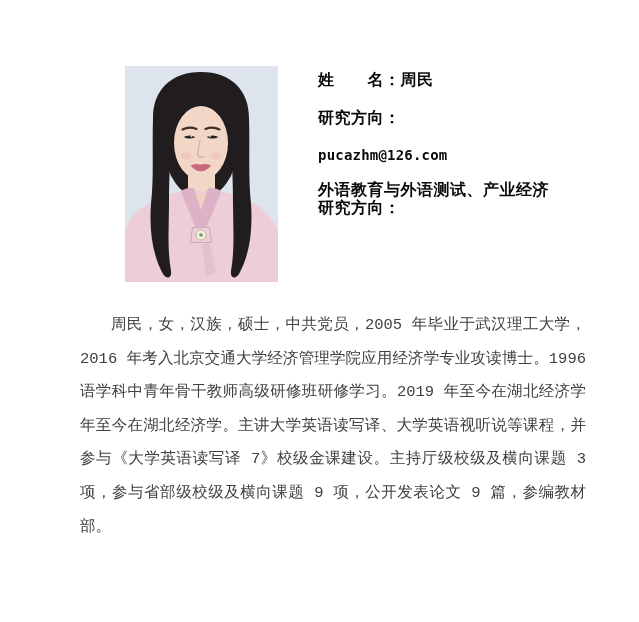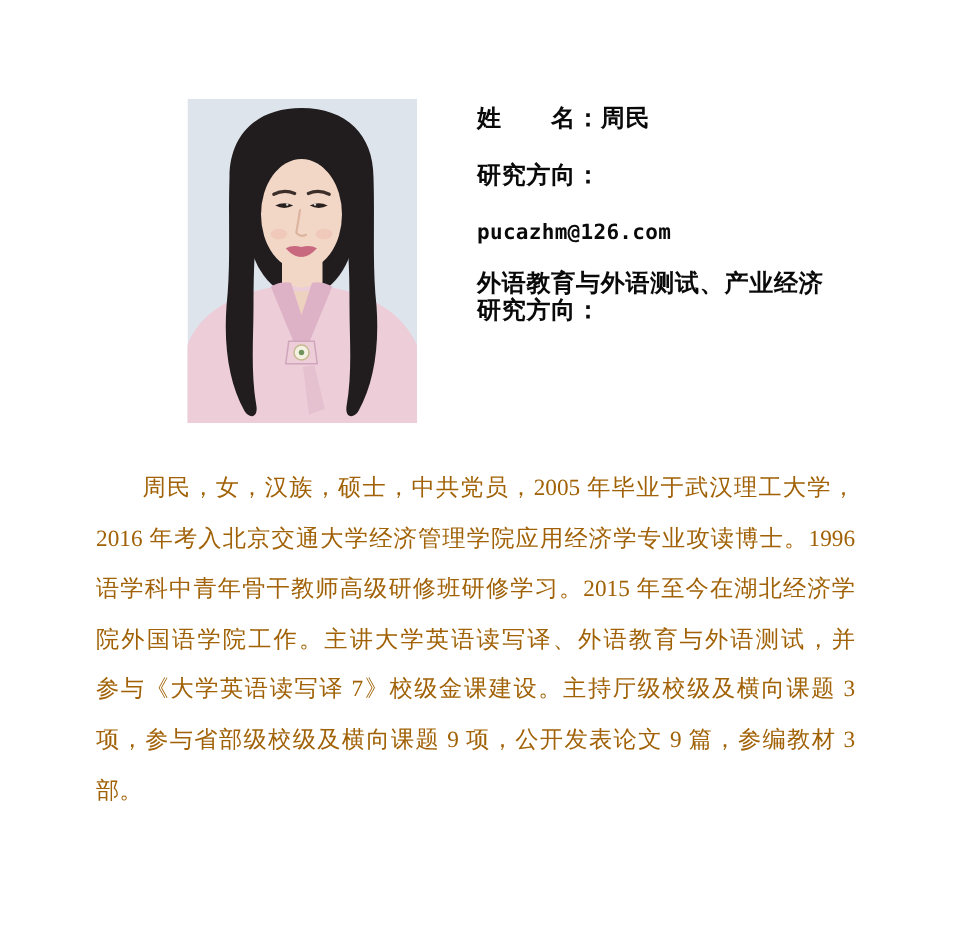--- a/index.html
+++ b/index.html
@@ -46,26 +46,26 @@
     line-height: 16px;
     letter-spacing: 0.2px;
     margin-bottom: 18px;
   }
   .info-line.research-label { margin-bottom: 16px; }
   .info-line.research-value { margin-bottom: 0; }
 
   
   .bio {
     position: absolute;
-    left: 64px;
+    left: 80px;
     top: 309px;
     width: 506px;
-    font-family: Liberation Serif, serif;
+    font-family: Liberation Mono, monospace;
     font-size: 15.5px;
-    color: #a16207;
+    color: #404040;
   }
   .bio-line {
     line-height: 33.6px;
     height: 33.6px;
     text-align: justify;
     text-align-last: justify;
     overflow: hidden;
   }
   .bio-line.first { text-indent: 31px; }
   .bio-line.last  { text-align: left; text-align-last: left; }
@@ -125,20 +125,20 @@
     <div class="info-line">姓　　名：周民</div>
     <div class="info-line">研究方向：</div>
     <div class="info-line email">pucazhm@126.com</div>
     <div class="info-line research-value">外语教育与外语测试、产业经济</div>
     <div class="info-line research-label">研究方向：</div>
   </div>
 
   <div class="bio">
     <div class="bio-line first">周民，女，汉族，硕士，中共党员，2005 年毕业于武汉理工大学，</div>
     <div class="bio-line">2016 年考入北京交通大学经济管理学院应用经济学专业攻读博士。1996</div>
-    <div class="bio-line">语学科中青年骨干教师高级研修班研修学习。2015 年至今在湖北经济学</div>
-    <div class="bio-line">院外国语学院工作。主讲大学英语读写译、外语教育与外语测试，并</div>
+    <div class="bio-line">语学科中青年骨干教师高级研修班研修学习。2019 年至今在湖北经济学</div>
+    <div class="bio-line">年至今在湖北经济学。主讲大学英语读写译、大学英语视听说等课程，并</div>
     <div class="bio-line">参与《大学英语读写译 7》校级金课建设。主持厅级校级及横向课题 3</div>
     <div class="bio-line">项，参与省部级校级及横向课题 9 项，公开发表论文 9 篇，参编教材 3</div>
     <div class="bio-line last">部。</div>
   </div>
 
 </div>
 
 </body></html>

